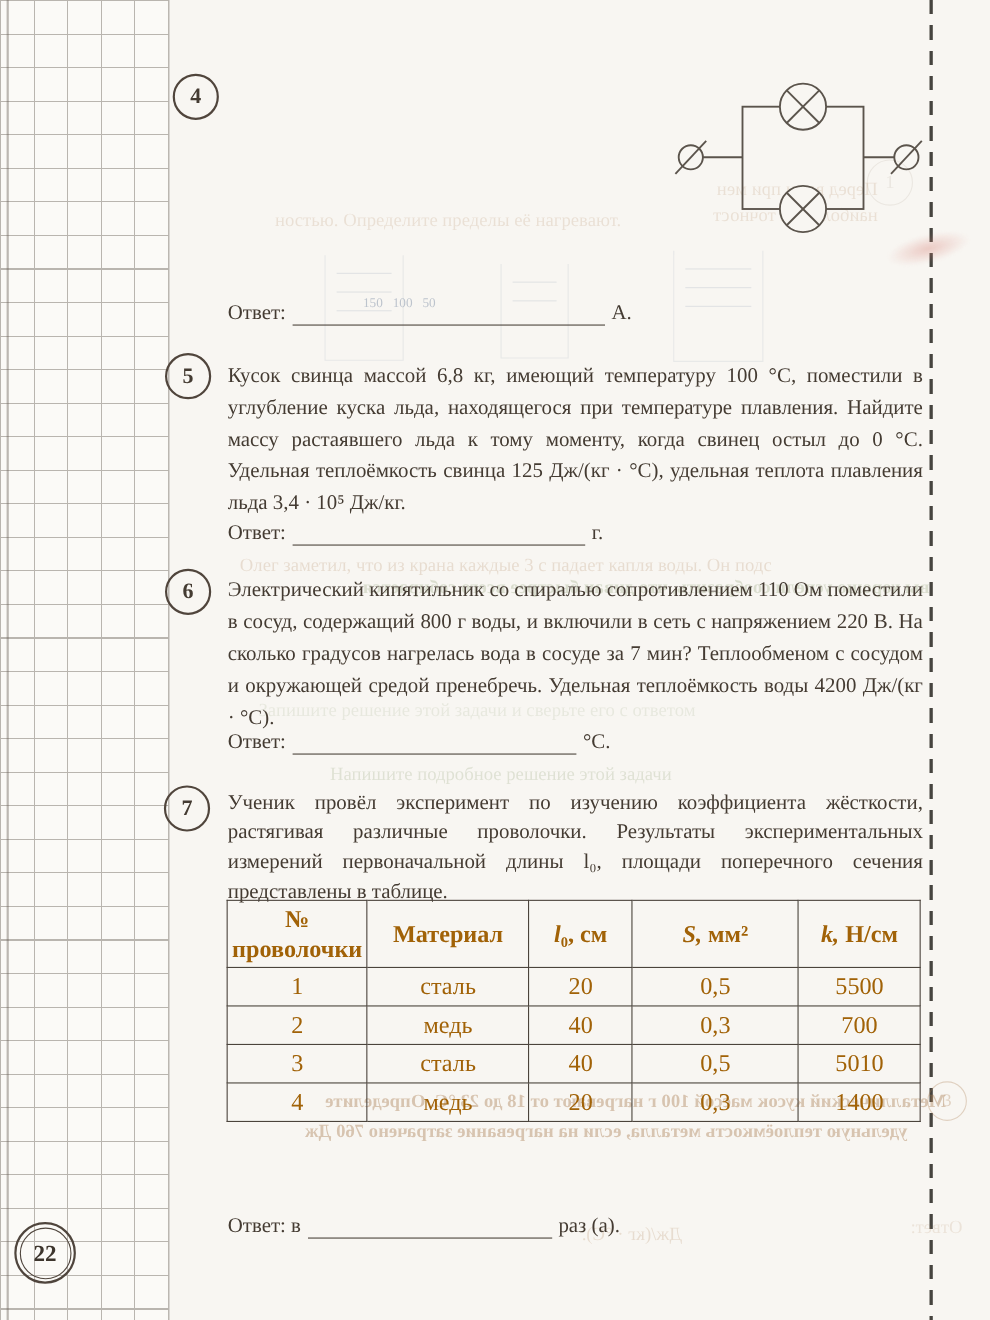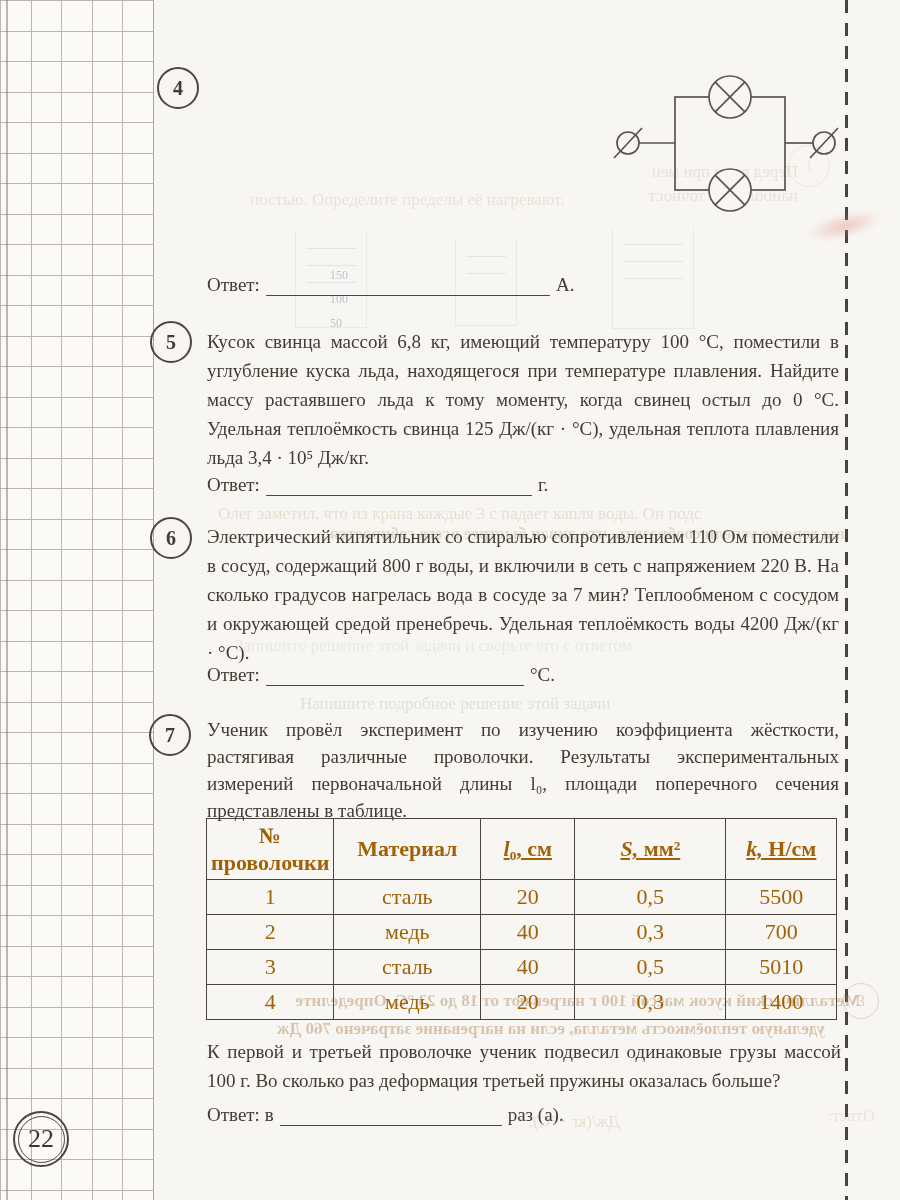--- a/index.html
+++ b/index.html
@@ -45,56 +45,56 @@
   table.data{
     position:absolute; left:206px; top:818px; border-collapse:collapse;
     font-size:22px; color:#a16207; table-layout:fixed;
   }
   table.data th, table.data td{
     border:1.6px solid #4b443c; text-align:center; vertical-align:middle;
     padding:0 4px; background:transparent;
   }
   table.data th{ height:60px; font-weight:bold; line-height:1.25; }
   table.data td{ height:34px; font-weight:normal; }
-  th.th-math{ font-weight:bold;text-decoration:underline; }
+  th.th-math{ font-weight:bold; }
   th.th-math::first-letter{ font-style:italic; }
   
   .circuit{ position:absolute; left:598px; top:55px; }
   .circuit line, .circuit rect, .circuit circle{ stroke:#5b544c; stroke-width:1.7; fill:none; }
   .circuit circle.lampbody{ fill:#f8f6f2; }
   
   .badge{
     position:absolute; left:13px; top:1111px; width:52px; height:52px;
     border:2.5px solid #4f453d; border-radius:50%;
     display:flex; align-items:center; justify-content:center;
   }
   .badge .inner{
     position:absolute; inset:2.5px; border:1.5px solid #4f453d; border-radius:50%;
   }
-  .badge .num{ font-size:26px; font-weight:normal; color:#3d352d; }
+  .badge .num{ font-size:21px; font-weight:bold; color:#3d352d; }
   
   .ghost{
     position:absolute; white-space:nowrap; pointer-events:none;
     font-size:17px; color:#a87a4e; opacity:.17; filter:blur(.4px);
   }
   .ghost.green{ color:#7e9160; }
   .ghost.strong{ opacity:.4; font-weight:bold; }
   .mirror{ transform:scaleX(-1); }
   .ghost-circle{
     position:absolute; border-radius:50%; border:1.6px solid currentColor;
     display:flex; align-items:center; justify-content:center; pointer-events:none;
   }
   .beaker{
     position:absolute; border:1.5px solid rgba(110,130,156,.22); border-top:none;
     opacity:.55; pointer-events:none;
   }
   .beaker .tick{ height:1px; background:rgba(110,130,156,.3); margin:16px 10px 0 10px; }
   .beaker-nums{
     position:absolute; font-size:12px; color:rgba(100,120,150,.5); opacity:.8;
-    display:flex; flex-direction:column; gap:9px; pointer-events:none;
+    display:flex; flex-direction:row; gap:9px; pointer-events:none;
   }
   .smudge{
     position:absolute; width:78px; height:26px; border-radius:50%;
     background:radial-gradient(ellipse at center, rgba(214,128,118,.38), rgba(214,128,118,0) 70%);
     transform:rotate(-14deg); filter:blur(1.5px); pointer-events:none;
   }
 </style>
 </head>
 <body>
 
@@ -243,21 +243,20 @@
       <tr>
         <td>4</td>
         <td>медь</td>
         <td>20</td>
         <td>0,3</td>
         <td>1400</td>
       </tr>
     </tbody>
   </table>
 
-  <div class="ptext" style="left:207px; top:1037px; width:634px;">К первой и третьей проволочке ученик подвесил одинаковые грузы массой 100 г. Во сколько раз деформация третьей пружины оказалась больше?</div>
 
   <div class="answer" style="left:207px; top:1104px;">
     <span>Ответ: в</span>
     <span class="blank" style="width:222px;"></span>
     <span>раз (а).</span>
   </div>
 
   <div class="badge">
     <div class="inner"></div>
     <span class="num">22</span>

